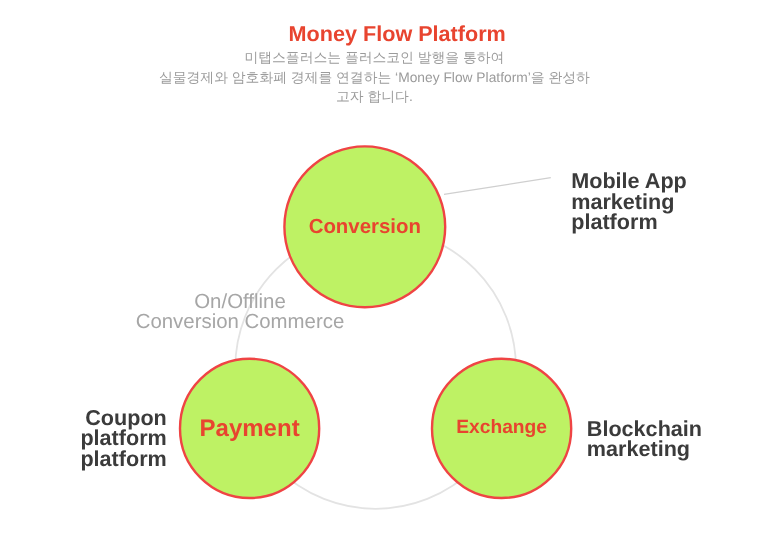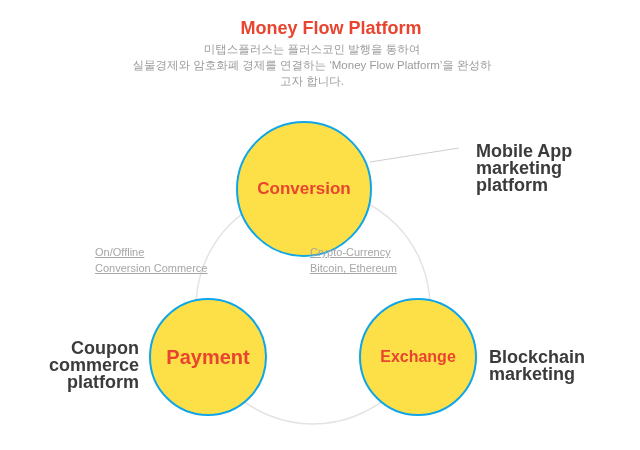--- a/index.html
+++ b/index.html
@@ -39,39 +39,38 @@
     }
     .subtitle span { display: block; }
     svg.bg {
       position: absolute;
       top: 0;
       left: 0;
     }
     .node {
       position: absolute;
       border-radius: 50%;
-      background: #fde047;
-      border: 2px solid #0ea5e9;
+      background: #bef264;
+      border: 2px solid #ef4444;
       display: flex;
       align-items: center;
       justify-content: center;
       color: #e8442f;
       font-weight: 700;
       box-sizing: border-box;
     }
     .node-conversion { left: 236px; top: 121px; width: 136px; height: 136px; font-size: 17px; }
     .node-payment    { left: 149px; top: 298px; width: 118px; height: 118px; font-size: 20px; }
     .node-exchange   { left: 359px; top: 298px; width: 118px; height: 118px; font-size: 16px; align-items: center; }
     .edge-label {
       position: absolute;
       color: #a6a6a6;
-      font-size: 11px;
+      font-size: 17px;
       line-height: 16px;
-      text-align: left;
-      text-decoration: underline;
+      text-align: center;
     }
     .edge-label span { display: block; }
     .edge-left   { left: 95px;  top: 244px; width: 210px; }
     .edge-right  { left: 310px; top: 244px; width: 210px; }
     .edge-bottom { left: 207px; top: 382px; width: 210px; }
     .note {
       position: absolute;
       color: #3b3b3b;
       font-size: 18px;
       line-height: 17px;
@@ -110,33 +109,29 @@
 
   <div class="node node-exchange">
     <span>Exchange</span>
   </div>
 
   <div class="edge-label edge-left">
     <span>On/Offline</span>
     <span>Conversion Commerce</span>
   </div>
 
-  <div class="edge-label edge-right">
-    <span>Crypto-Currency</span>
-    <span>Bitcoin, Ethereum</span>
-  </div>
 
 
   <div class="note note-conversion">
     <span>Mobile App marketing</span>
     <span>platform</span>
   </div>
 
   <div class="note note-payment">
-    <span>Coupon commerce</span>
+    <span>Coupon platform</span>
     <span>platform</span>
   </div>
 
   <div class="note note-exchange">
     <span>Blockchain marketing</span>
   </div>
 
 </div>
 
 </body></html>

